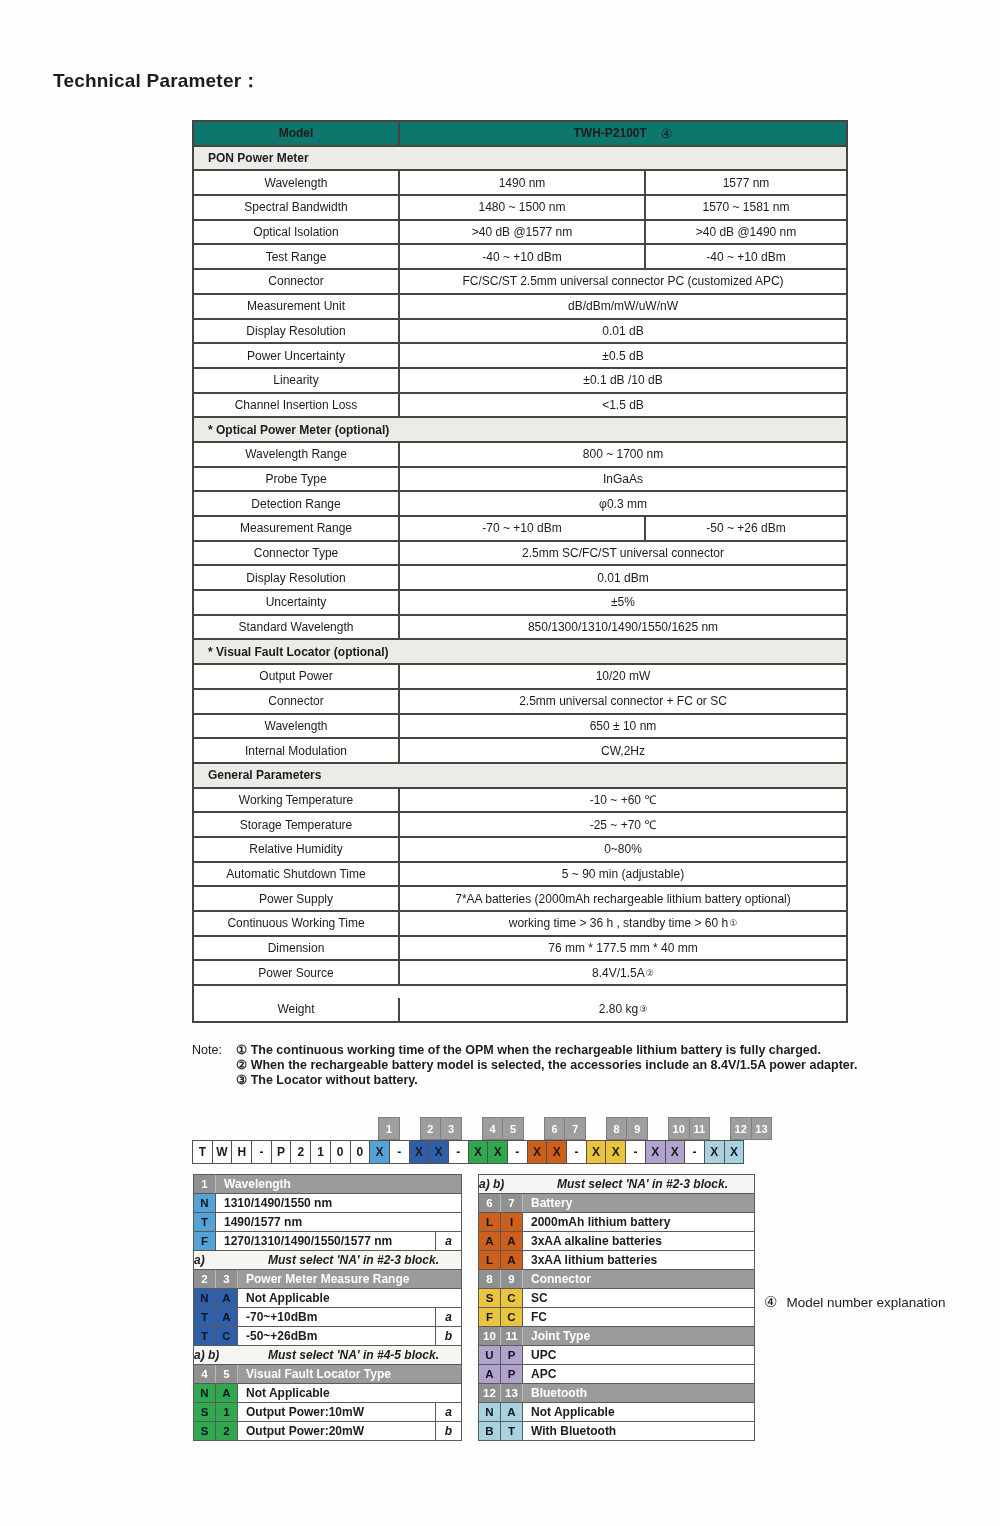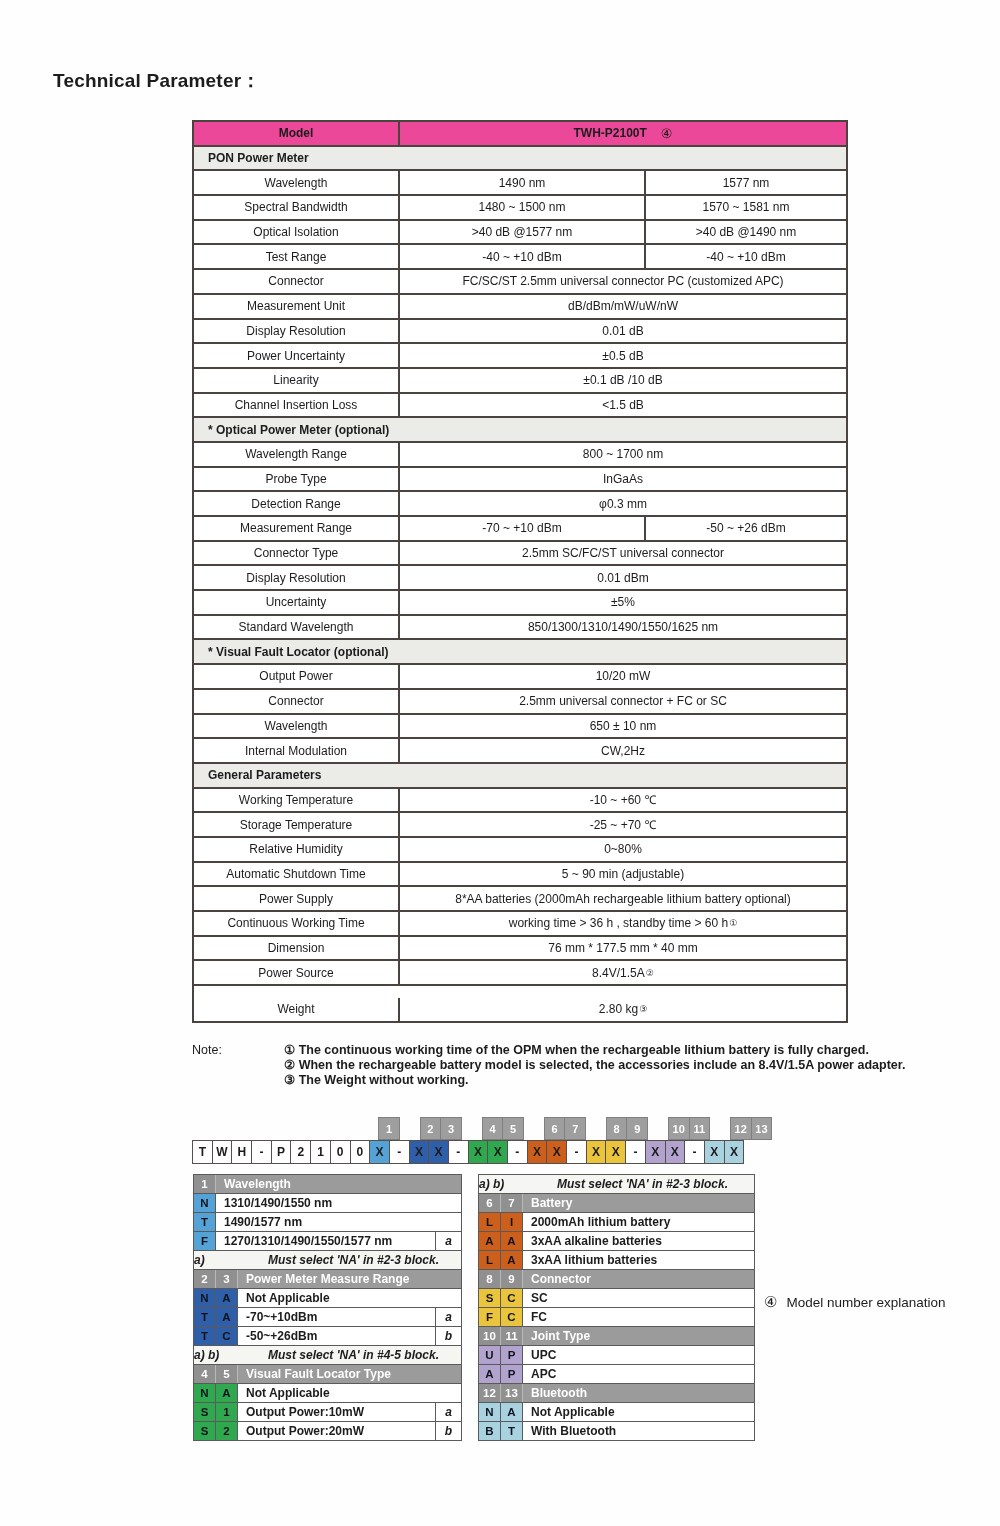--- a/index.html
+++ b/index.html
@@ -12,28 +12,28 @@
   
   .spec{position:absolute;left:192px;top:120px;width:656px;border:2px solid #4b433f;box-sizing:border-box;background:#fff;}
   .srow{display:flex;border-bottom:2px solid #4b433f;height:22.7px;font-size:12px;}
   .srow:last-child{border-bottom:none;margin-top:12px;}
   .scell{display:flex;align-items:center;justify-content:center;text-align:center;box-sizing:border-box;padding:0 4px;}
   .slab{flex:0 0 206px;border-right:2px solid #4b433f;}
   .sval{flex:1;}
   .sv2a{flex:0 0 246px;border-right:2px solid #4b433f;}
   .sv2b{flex:1;}
   .shead{flex:1;justify-content:flex-start;padding-left:14px;font-weight:bold;background:#ebebe8;}
-  .model-row .scell{background:#ec4899;font-weight:bold;}
+  .model-row .scell{background:#0f766e;font-weight:bold;}
   .refmark{font-weight:400;font-size:13px;margin-left:14px;}
   sup.fn{font-size:9px;line-height:0;vertical-align:super;margin-left:1px;}
 
   
   .notes{position:absolute;left:192px;top:1043px;display:flex;font-size:12.5px;}
   .notes .nlabel{font-weight:normal;width:44px;flex:0 0 44px;}
-  .notes .nitems{font-weight:600;line-height:1.2;margin-left:48px;}
+  .notes .nitems{font-weight:600;line-height:1.2;}
   .notes .nitem{white-space:nowrap;}
 
   
   .diagram{position:absolute;left:193px;top:1117px;}
   .drow{display:flex;}
   .dslot{flex:0 0 20.7px;height:23px;box-sizing:border-box;}
   .dnum{height:100%;box-sizing:border-box;margin-left:-1px;border:1px solid #7f7f7f;background:#9e9e9e;
         color:#fff;font-weight:bold;font-size:11px;display:flex;align-items:center;justify-content:center;}
   .dcell{flex:0 0 20.7px;height:24px;box-sizing:border-box;margin-left:-1px;border:1px solid #55504c;
          background:#fff;font-weight:bold;font-size:12px;display:flex;align-items:center;justify-content:center;}
@@ -187,21 +187,21 @@
       <div class="srow">
         <div class="scell slab">Relative Humidity</div>
         <div class="scell sval">0~80%</div>
       </div>
       <div class="srow">
         <div class="scell slab">Automatic Shutdown Time</div>
         <div class="scell sval">5 ~ 90 min (adjustable)</div>
       </div>
       <div class="srow">
         <div class="scell slab">Power Supply</div>
-        <div class="scell sval">8*AA batteries (2000mAh rechargeable lithium battery optional)</div>
+        <div class="scell sval">7*AA batteries (2000mAh rechargeable lithium battery optional)</div>
       </div>
       <div class="srow">
         <div class="scell slab">Continuous Working Time</div>
         <div class="scell sval">working time &gt; 36 h ,  standby time &gt; 60 h<sup class="fn">①</sup></div>
       </div>
       <div class="srow">
         <div class="scell slab">Dimension</div>
         <div class="scell sval">76 mm * 177.5 mm * 40 mm</div>
       </div>
       <div class="srow">
@@ -212,21 +212,21 @@
         <div class="scell slab">Weight</div>
         <div class="scell sval">2.80 kg<sup class="fn">③</sup></div>
       </div>
     </div>
 
   <div class="notes">
     <div class="nlabel">Note:</div>
     <div class="nitems">
       <div class="nitem">① The continuous working time of the OPM when the rechargeable lithium battery is fully charged.</div>
       <div class="nitem">② When the rechargeable battery model is selected, the accessories include an 8.4V/1.5A power adapter.</div>
-      <div class="nitem">③ The Weight without working.</div>
+      <div class="nitem">③ The Locator without battery.</div>
     </div>
   </div>
 
   <div class="diagram">
     <div class="drow">
         <div class="dslot"></div>
         <div class="dslot"></div>
         <div class="dslot"></div>
         <div class="dslot"></div>
         <div class="dslot"></div>

